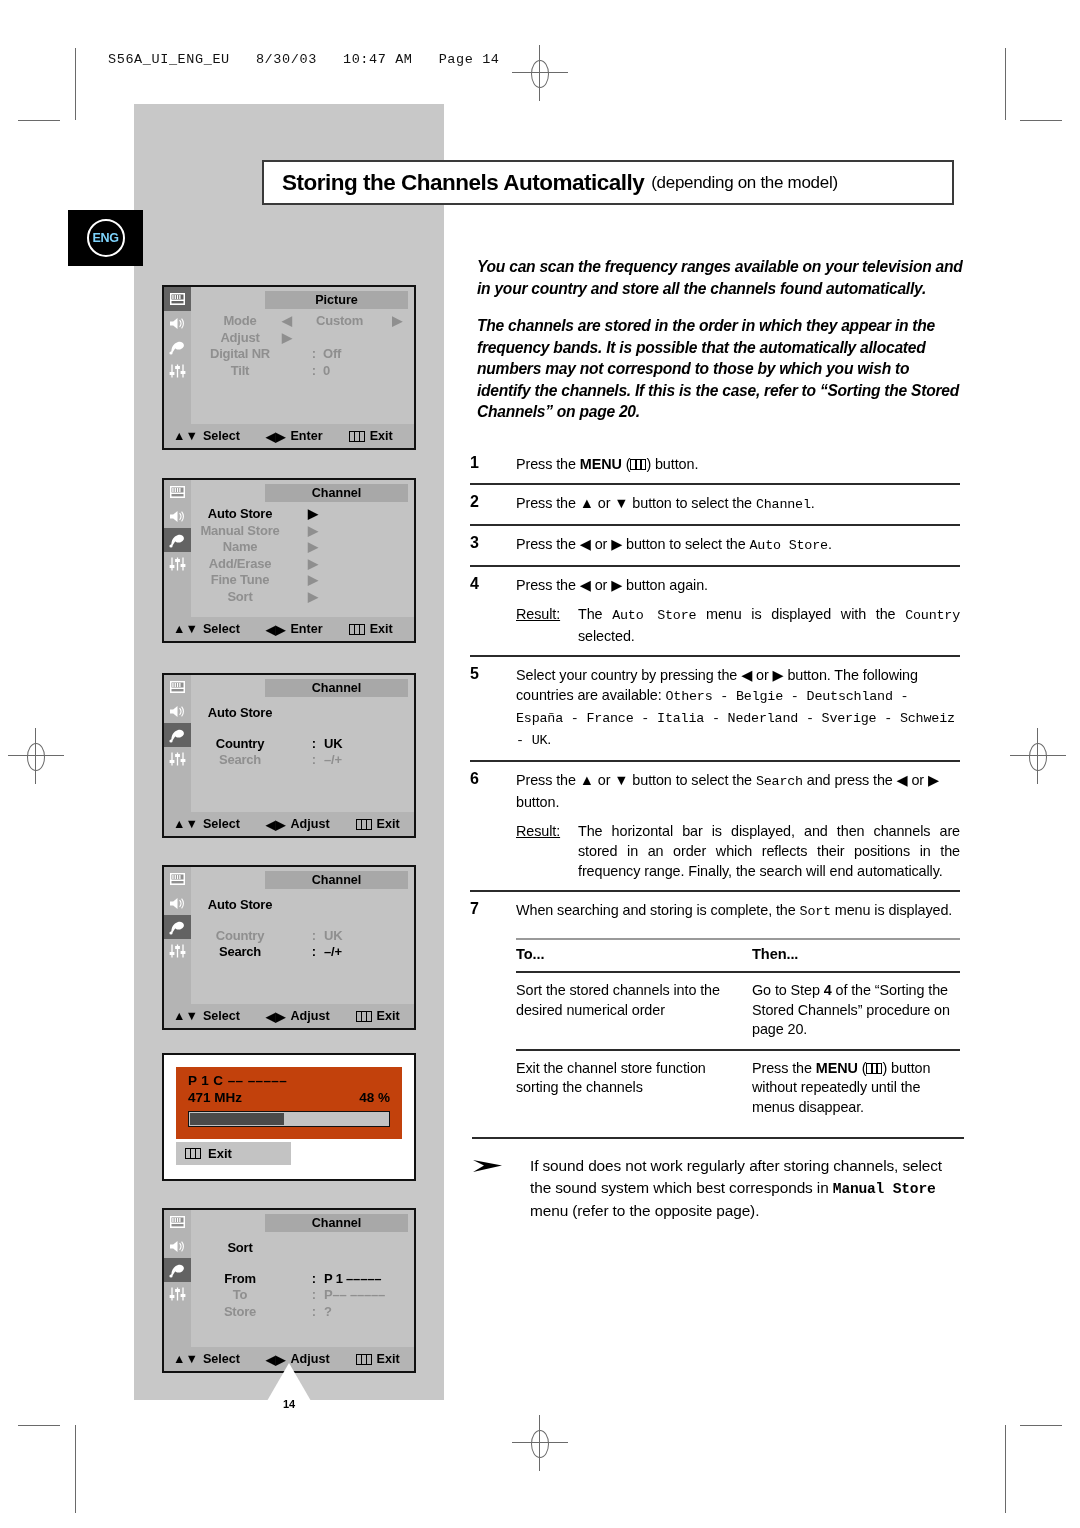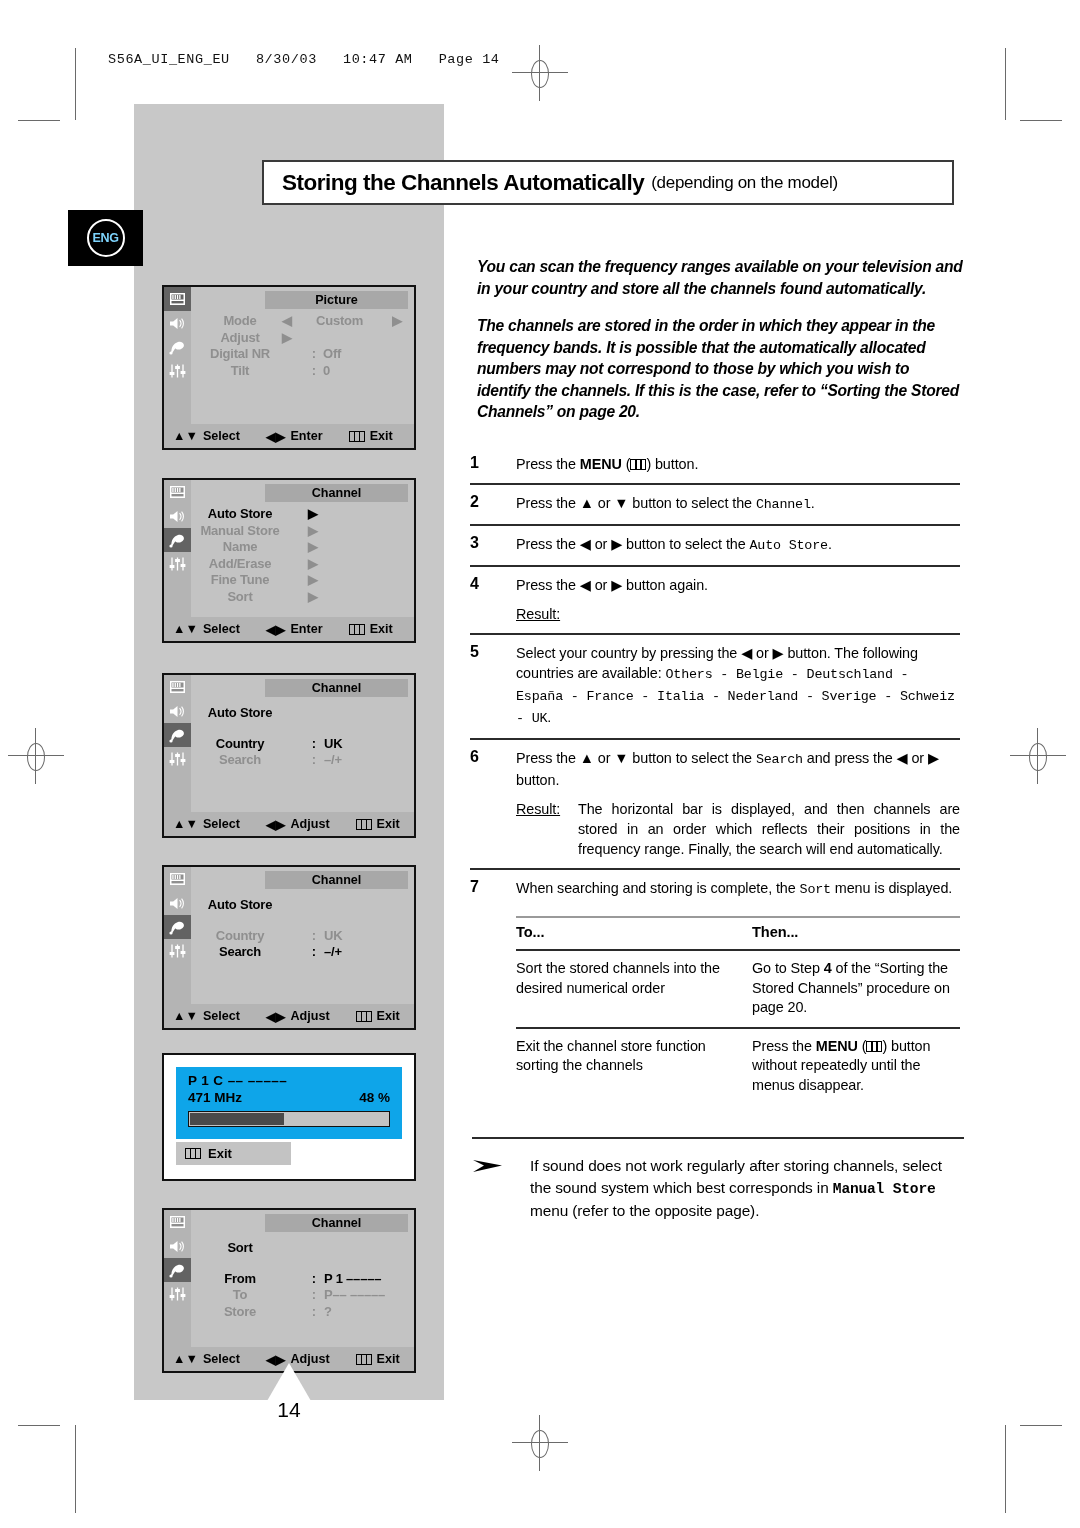--- a/index.html
+++ b/index.html
@@ -82,36 +82,36 @@
   .orow .lbl{width:84px;flex:0 0 84px;text-align:center;}
   .orow .mid{width:34px;flex:0 0 34px;text-align:left;}
   .orow .val{flex:1;}
   .dim{color:#8f8f8f;}
   .osd .footbar{position:absolute;left:0;right:0;bottom:0;height:24px;background:#b4b4b4;
                 display:flex;align-items:center;font-size:12.6px;font-weight:bold;}
   .osd .footbar .fi{display:flex;align-items:center;gap:5px;}
   .osd .footbar .f1{margin-left:9px;} .osd .footbar .f2{margin-left:26px;} .osd .footbar .f3{margin-left:26px;}
 
   
-  .progpanel{position:absolute;left:12px;right:12px;top:12px;height:72px;background:#0ea5e9;}
+  .progpanel{position:absolute;left:12px;right:12px;top:12px;height:72px;background:#c2410c;}
   .progline1{position:absolute;left:12px;top:6px;font-size:13.5px;font-weight:bold;letter-spacing:.4px;}
   .progline2{position:absolute;left:12px;top:23px;font-size:13.5px;font-weight:bold;}
   .progpct{position:absolute;right:12px;top:23px;font-size:13.5px;font-weight:bold;}
   .progbaro{position:absolute;left:12px;right:12px;top:44px;height:16px;border:1.6px solid #111;box-sizing:border-box;background:#c3c3c3;}
   .progbari{position:absolute;left:1px;top:1px;bottom:1px;background:#4a4a4a;}
   .progexit{position:absolute;left:12px;bottom:14px;width:115px;height:23px;background:#c3c3c3;
             display:flex;align-items:center;gap:7px;padding-left:9px;box-sizing:border-box;
             font-size:13px;font-weight:bold;}
 
   
   .pagenum{position:absolute;left:256px;top:1363px;width:0;height:0;
            border-left:33px solid transparent;border-right:33px solid transparent;
            border-bottom:57px solid #fff;}
   .pagenumtxt{position:absolute;left:256px;top:1398px;width:66px;text-align:center;
-              font-size:21px;font-weight:normal;}
+              font-size:11px;font-weight:bold;}
 </style>
 </head>
 <body>
 
 <div class="vrule" style="left:75px;top:48px;height:72px;"></div>
 <div class="vrule" style="left:1005px;top:48px;height:72px;"></div>
 <div class="hrule" style="left:18px;top:120px;width:42px;"></div>
 <div class="hrule" style="left:1020px;top:120px;width:42px;"></div>
 <div class="vrule" style="left:75px;top:1425px;height:88px;"></div>
 <div class="vrule" style="left:1005px;top:1425px;height:88px;"></div>
@@ -173,20 +173,21 @@
     <div class="stepnum">3</div>
     <div class="steptxt"><span>Press the ◀ or ▶ button to select the </span><span class="mono">Auto Store</span><span>.</span></div>
   </div>
 
   <div class="steprow">
     <div class="stepnum">4</div>
     <div class="steptxt">
       <div>Press the ◀ or ▶ button again.</div>
       <div class="resblock">
         <div class="reslabel">Result:</div>
+        <div class="restxt"><span>The </span><span class="mono">Auto Store</span><span> menu is displayed with the </span><span class="mono">Country</span><span> selected.</span></div>
       </div>
     </div>
   </div>
 
   <div class="steprow">
     <div class="stepnum">5</div>
     <div class="steptxt"><span>Select your country by pressing the ◀ or ▶ button. The following countries are available: </span><span class="mono">Others - Belgie - Deutschland - España - France - Italia - Nederland - Sverige - Schweiz - UK</span><span>.</span></div>
   </div>
 
   <div class="steprow">

